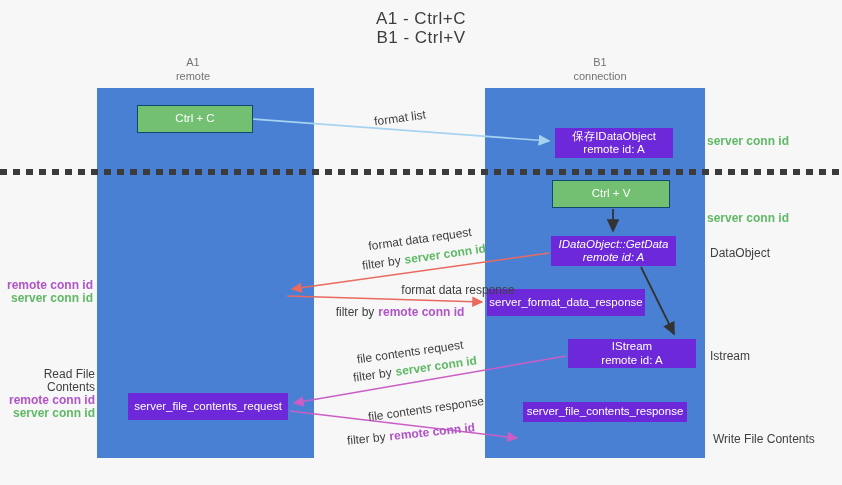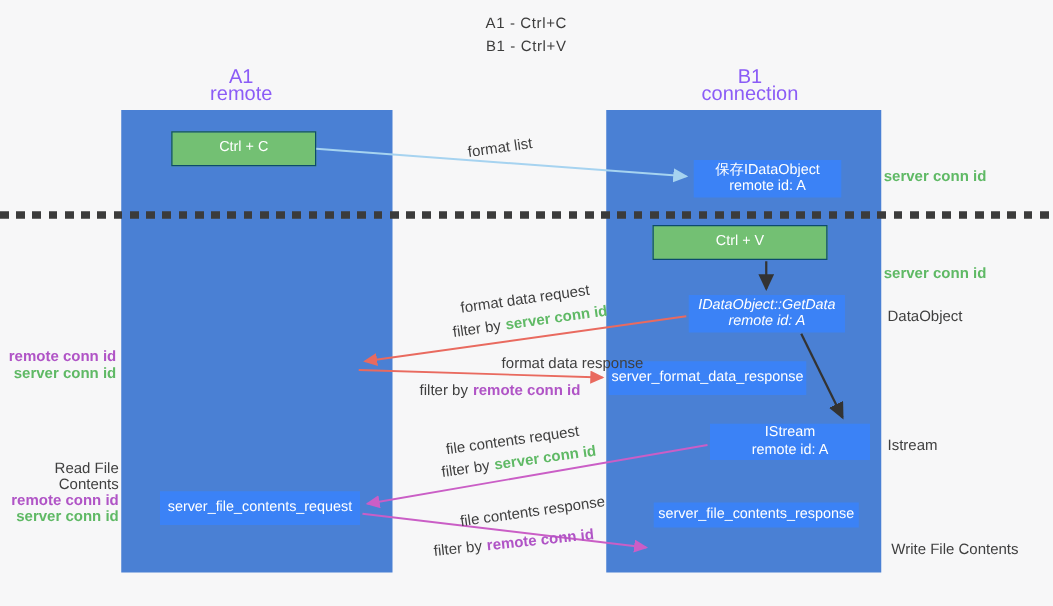--- a/index.html
+++ b/index.html
@@ -9,49 +9,49 @@
     height: 485px;
     background: #f7f7f8;
     font-family: "Liberation Sans", sans-serif;
     overflow: hidden;
     color: #3f3f3f;
   }
   .abs { position: absolute; }
   .title {
     left: 0; right: 0; top: 9px;
     text-align: center;
-    font-size: 12px;
+    font-size: 17px;
     line-height: 19px;
     color: #3d3d3d;
     letter-spacing: 0.5px;
   }
   .col-header {
     text-align: center;
-    font-size: 16px;
+    font-size: 11px;
     line-height: 14px;
-    color: #8b5cf6;
+    color: #737373;
   }
   .column { background: #4a80d4; }
   .dotted {
     left: 0; top: 169px; width: 842px; height: 6px;
     background: repeating-linear-gradient(90deg, #3b3b3b 0 7px, rgba(0,0,0,0) 7px 13px);
   }
   .node {
     display: flex;
     flex-direction: column;
     align-items: center;
     justify-content: center;
     color: #ffffff;
     font-size: 11.5px;
     line-height: 13.5px;
     text-align: center;
     white-space: nowrap;
   }
   .green { background: #73c073; border: 1px solid #0c4a6e; box-sizing: border-box; }
-  .orange { background: #3b82f6; }
+  .orange { background: #6d28d9; }
   .lbl {
     font-size: 12px;
     color: #3f3f3f;
     white-space: nowrap;
   }
   .ctr { transform: translate(-50%, -50%); }
   .rot8 { transform: translate(-50%, -50%) rotate(-8deg); }
   .rot6 { transform: translate(-50%, -50%) rotate(-6deg); }
   .g { color: #5fb965; font-weight: bold; }
   .p { color: #b054c6; font-weight: bold; }
@@ -83,21 +83,21 @@
 
   <div class="abs dotted"></div>
 
   <div class="abs node green" style="left:137px; top:105px; width:116px; height:28px;">Ctrl + C</div>
 
   <div class="abs node orange" style="left:555px; top:128px; width:118px; height:30px;">
     <div>保存IDataObject</div>
     <div>remote id: A</div>
   </div>
 
-  <div class="abs node green" style="left:522px; top:180px; width:140px; height:28px;">Ctrl + V</div>
+  <div class="abs node green" style="left:552px; top:180px; width:118px; height:28px;">Ctrl + V</div>
 
   <div class="abs node orange" style="left:551px; top:236px; width:125px; height:30px;font-style:italic;">
     <div>IDataObject::GetData</div>
     <div>remote id: A</div>
   </div>
 
 
   <div class="abs node orange" style="left:487px; top:289px; width:158px; height:27px;">server_format_data_response</div>
 
   <div class="abs node orange" style="left:568px; top:339px; width:128px; height:29px;">

